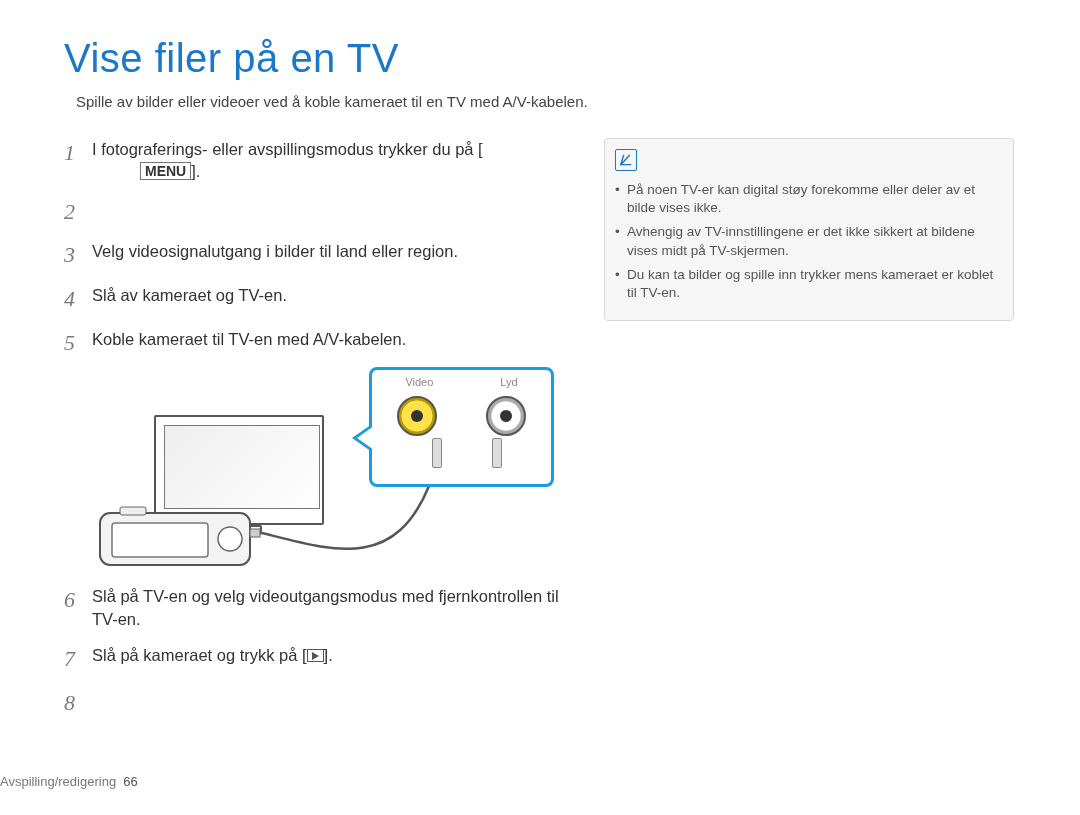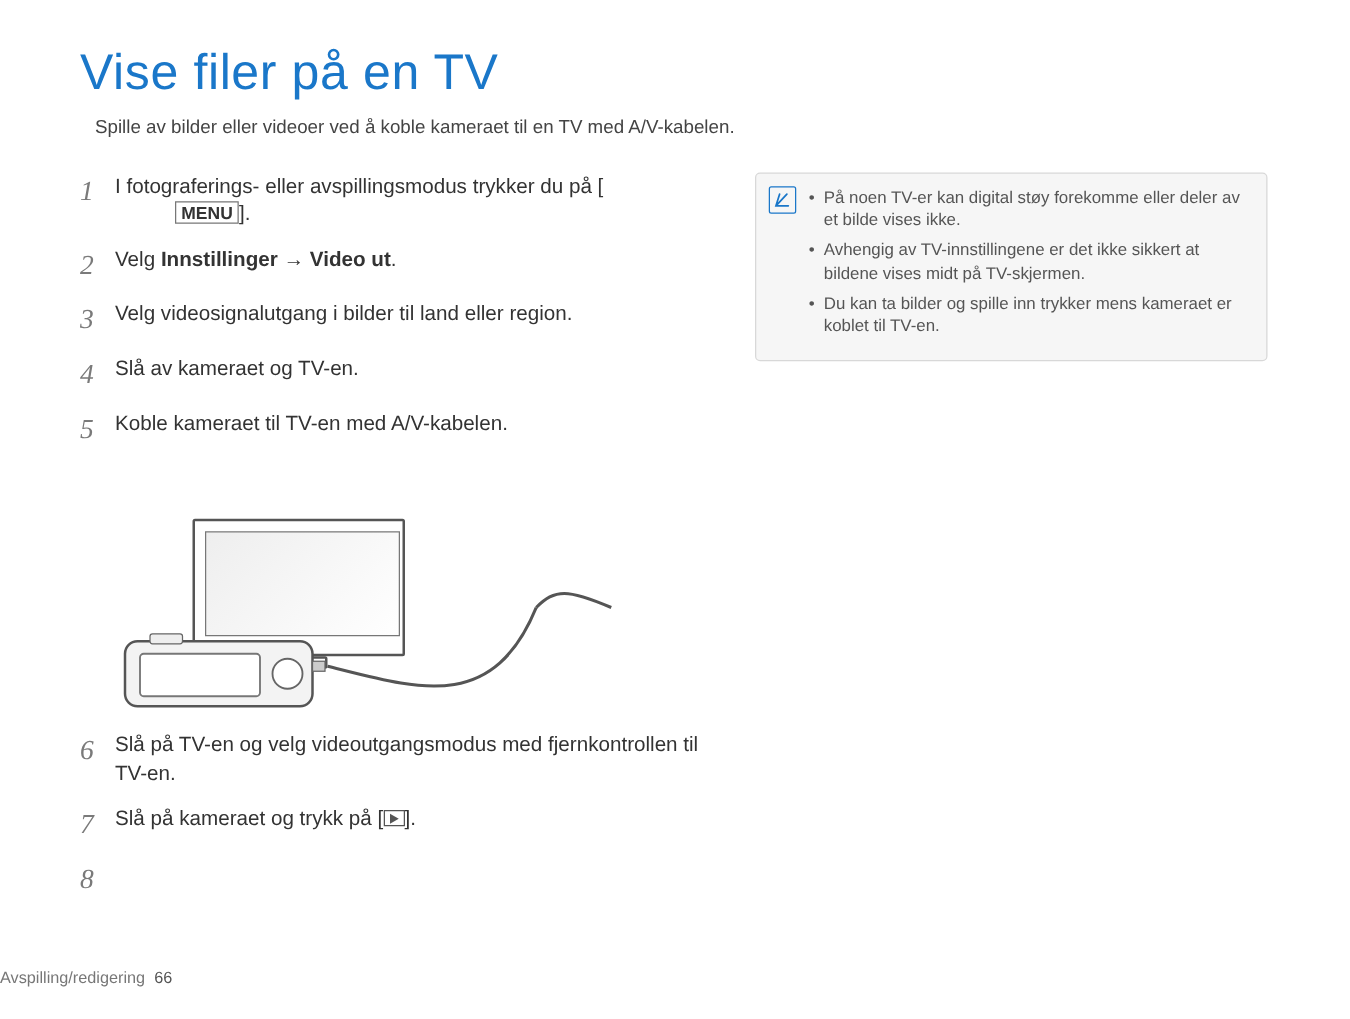--- a/index.html
+++ b/index.html
@@ -11,21 +11,21 @@
   .left { width: 500px; }
   .right { width: 410px; }
   .steps { list-style: none; }
   .step { display: flex; gap: 10px; margin-bottom: 14px; font-size: 16.5px; color: #333; line-height: 1.35; }
   .stepnum { font-style: italic; font-family: Georgia, 'Times New Roman', serif; font-size: 22px; color: #7a7a7a; min-width: 18px; }
   .menu-box { display: inline-block; border: 1px solid #777; padding: 0 4px; font-weight: 700; font-size: 14px; line-height: 16px; vertical-align: 1px; margin-left: 48px; }
   .bold { font-weight: 700; }
   .play-btn { display: inline-block; width: 17px; height: 13px; border: 1px solid #555; position: relative; vertical-align: -1px; }
   .play-btn::after { content: ""; position: absolute; left: 4px; top: 2px; width: 0; height: 0; border-left: 7px solid #555; border-top: 4px solid transparent; border-bottom: 4px solid transparent; }
   .illus { width: 470px; height: 200px; margin: 4px 0 14px 30px; position: relative; }
-  .notebox { border: 1px solid #d8d8d8; border-radius: 4px; background: #f6f6f6; padding: 10px 14px 12px 10px; display: flex; gap: 10px; }
+  .notebox { border: 1px solid #d8d8d8; border-radius: 4px; background: #f6f6f6; padding: 10px 14px 12px 10px; display: flex; gap: 10px; flex-direction: column; }
   .note-icon { width: 22px; height: 22px; border: 1.5px solid #1a77c9; border-radius: 2px; color: #1a77c9; display: flex; align-items: center; justify-content: center; font-size: 14px; font-weight: 700; flex: none; }
   .note-icon svg { width: 14px; height: 14px; }
   .notes { list-style: none; font-size: 13.5px; color: #555; }
   .notes li { position: relative; padding-left: 12px; margin-bottom: 6px; line-height: 1.35; }
   .notes li::before { content: "•"; position: absolute; left: 0; top: 0; }
   .footer { position: absolute; bottom: 26px; left: 0; width: 100%; font-size: 13px; color: #777; }
   .footer .pnum { color: #555; }
   
   .callout { position:absolute; left:275px; top:-4px; width:185px; height:120px; border:3px solid #1a9de0; border-radius:8px; background:#fff; }
   .callout::before { content:""; position:absolute; left:-20px; top:54px; width:0; height:0; border-right:20px solid #1a9de0; border-top:14px solid transparent; border-bottom:14px solid transparent; }
@@ -59,23 +59,20 @@
     <div class="left">
       <ol class="steps">
         <li class="step">
           <span class="stepnum">1</span>
           <span>
             <span>I fotograferings- eller avspillingsmodus trykker du på [</span><span class="menu-box">MENU</span><span>].</span>
           </span>
         </li>
         <li class="step">
           <span class="stepnum">2</span>
-          <span>
-            <span>Velg </span><span class="bold">Innstillinger → Video ut</span><span>.</span>
-          </span>
         </li>
         <li class="step">
           <span class="stepnum">3</span>
           <span>Velg videosignalutgang i bilder til land eller region.</span>
         </li>
         <li class="step">
           <span class="stepnum">4</span>
           <span>Slå av kameraet og TV-en.</span>
         </li>
         <li class="step">
@@ -93,20 +90,32 @@
             <rect x="18" y="24" width="96" height="34" rx="3" fill="#fff" stroke="#777" stroke-width="1.5"></rect>
             <circle cx="136" cy="40" r="12" fill="#fff" stroke="#666" stroke-width="1.5"></circle>
             <rect x="26" y="8" width="26" height="8" rx="2" fill="#eee" stroke="#666"></rect>
             <rect x="156" y="30" width="10" height="8" fill="#ccc" stroke="#666"></rect>
           </svg>
         </div>
         <svg class="cable1" style="left:0;top:0;width:470px;height:200px;position:absolute;pointer-events:none">
           <path d="M 168 162 C 240 180, 300 200, 335 115" stroke="#555" stroke-width="2.5" fill="none"></path>
           <path d="M 335 115 C 350 100, 360 100, 395 115" stroke="#555" stroke-width="2.5" fill="none"></path>
         </svg>
+        <div class="callout">
+          <div class="jack-labels">
+            <span>Video</span>
+            <span>Lyd</span>
+          </div>
+          <div class="jack-row">
+            <div class="jack video"></div>
+            <div class="jack audio"></div>
+          </div>
+          <div class="plug v"></div>
+          <div class="plug a"></div>
+        </div>
       </div>
 
       <ol class="steps">
         <li class="step">
           <span class="stepnum">6</span>
           <span>Slå på TV-en og velg videoutgangsmodus med fjernkontrollen til TV-en.</span>
         </li>
         <li class="step">
           <span class="stepnum">7</span>
           <span>

